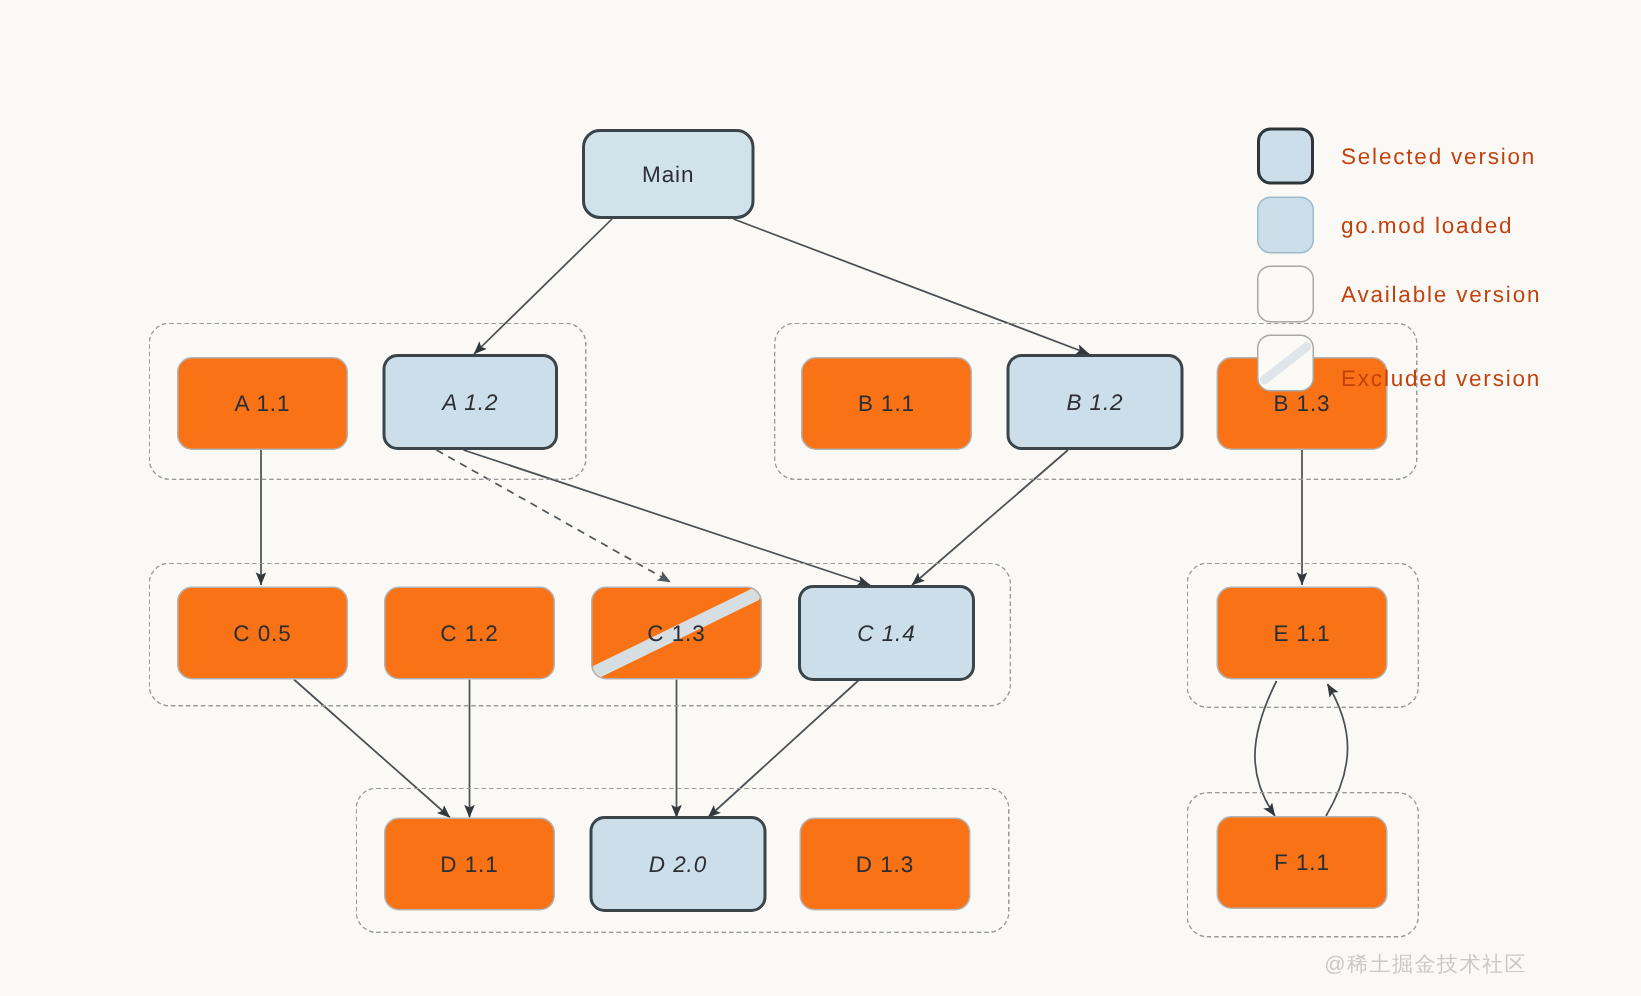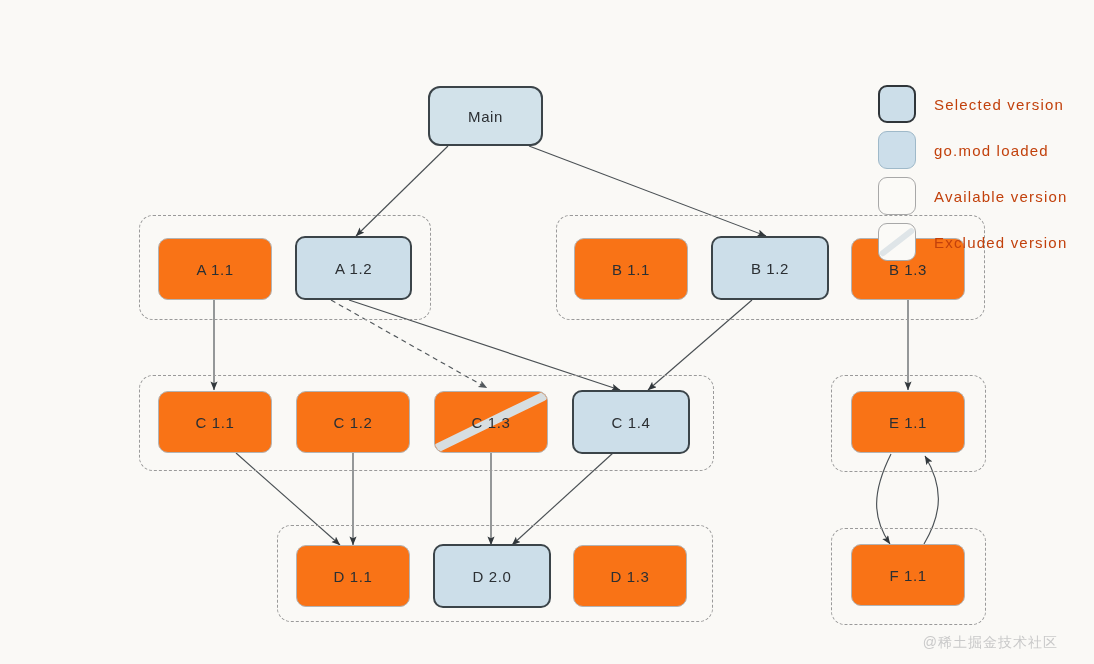--- a/index.html
+++ b/index.html
@@ -3,39 +3,40 @@
 <meta charset="utf-8">
 <style>
   html,body{margin:0;padding:0;}
   body{
     width:1094px;height:664px;
     background:#faf9f6;
     font-family:"Liberation Sans","DejaVu Sans",sans-serif;
     overflow:hidden;
     position:relative;
   }
-  #stage{position:absolute;inset:0;width:1034px;height:664px;margin-left:40px;}
+  #stage{position:absolute;inset:0;width:1034px;height:664px;}
   svg#edges{position:absolute;left:0;top:0;width:1094px;height:664px;pointer-events:none;}
 
   
   .node{
     position:absolute;
     box-sizing:border-box;
     display:flex;align-items:center;justify-content:center;
     border-radius:10px;
     font-size:15px;
     letter-spacing:.6px;
     color:#2b2f33;
     background:#f97316;
     border:1.2px solid #b3b3b3;
     z-index:3;
   }
   .node.selected{
     background:#ccdee9;
     border:2.2px solid #3b4449;
+    font-style:italic;
   }
   .node.main{
     background:#d2e2ea;
     border:2.2px solid #3b4449;
     border-radius:12px;
   }
   .node.excluded{position:relative;overflow:hidden;}
   .node.excluded .slash{
     position:absolute;
     left:-6%;top:50%;
@@ -149,21 +150,21 @@
     <span>B 1.1</span>
   </div>
   <div class="node selected" style="left:671px;top:236px;width:118px;height:64px;">
     <span>B 1.2</span>
   </div>
   <div class="node" style="left:811px;top:238px;width:114px;height:62px;">
     <span>B 1.3</span>
   </div>
 
   <div class="node" style="left:118px;top:391px;width:114px;height:62px;">
-    <span>C 1.1</span>
+    <span>C 0.5</span>
   </div>
   <div class="node" style="left:256px;top:391px;width:114px;height:62px;">
     <span>C 1.2</span>
   </div>
   <div class="node excluded" style="left:394px;top:391px;width:114px;height:62px;">
     <span class="slash"></span>
     <span>C 1.3</span>
   </div>
   <div class="node selected" style="left:532px;top:390px;width:118px;height:64px;">
     <span>C 1.4</span>
@@ -192,21 +193,21 @@
       <span class="legend-label">Selected version</span>
     </div>
     <div class="legend-row" style="left:838px;top:69px;">
       <span class="legend-swatch sw-loaded"></span>
       <span class="legend-label">go.mod loaded</span>
     </div>
     <div class="legend-row" style="left:838px;top:115px;">
       <span class="legend-swatch sw-available"></span>
       <span class="legend-label">Available version</span>
     </div>
-    <div class="legend-row" style="left:838px;top:161px;">
+    <div class="legend-row" style="left:838px;top:161px;align-items:flex-end;">
       <span class="legend-swatch sw-excluded">
         <span class="slash"></span>
       </span>
       <span class="legend-label">Excluded version</span>
     </div>
   </div>
 
   <div id="watermark">@稀土掘金技术社区</div>
 
 </div>

